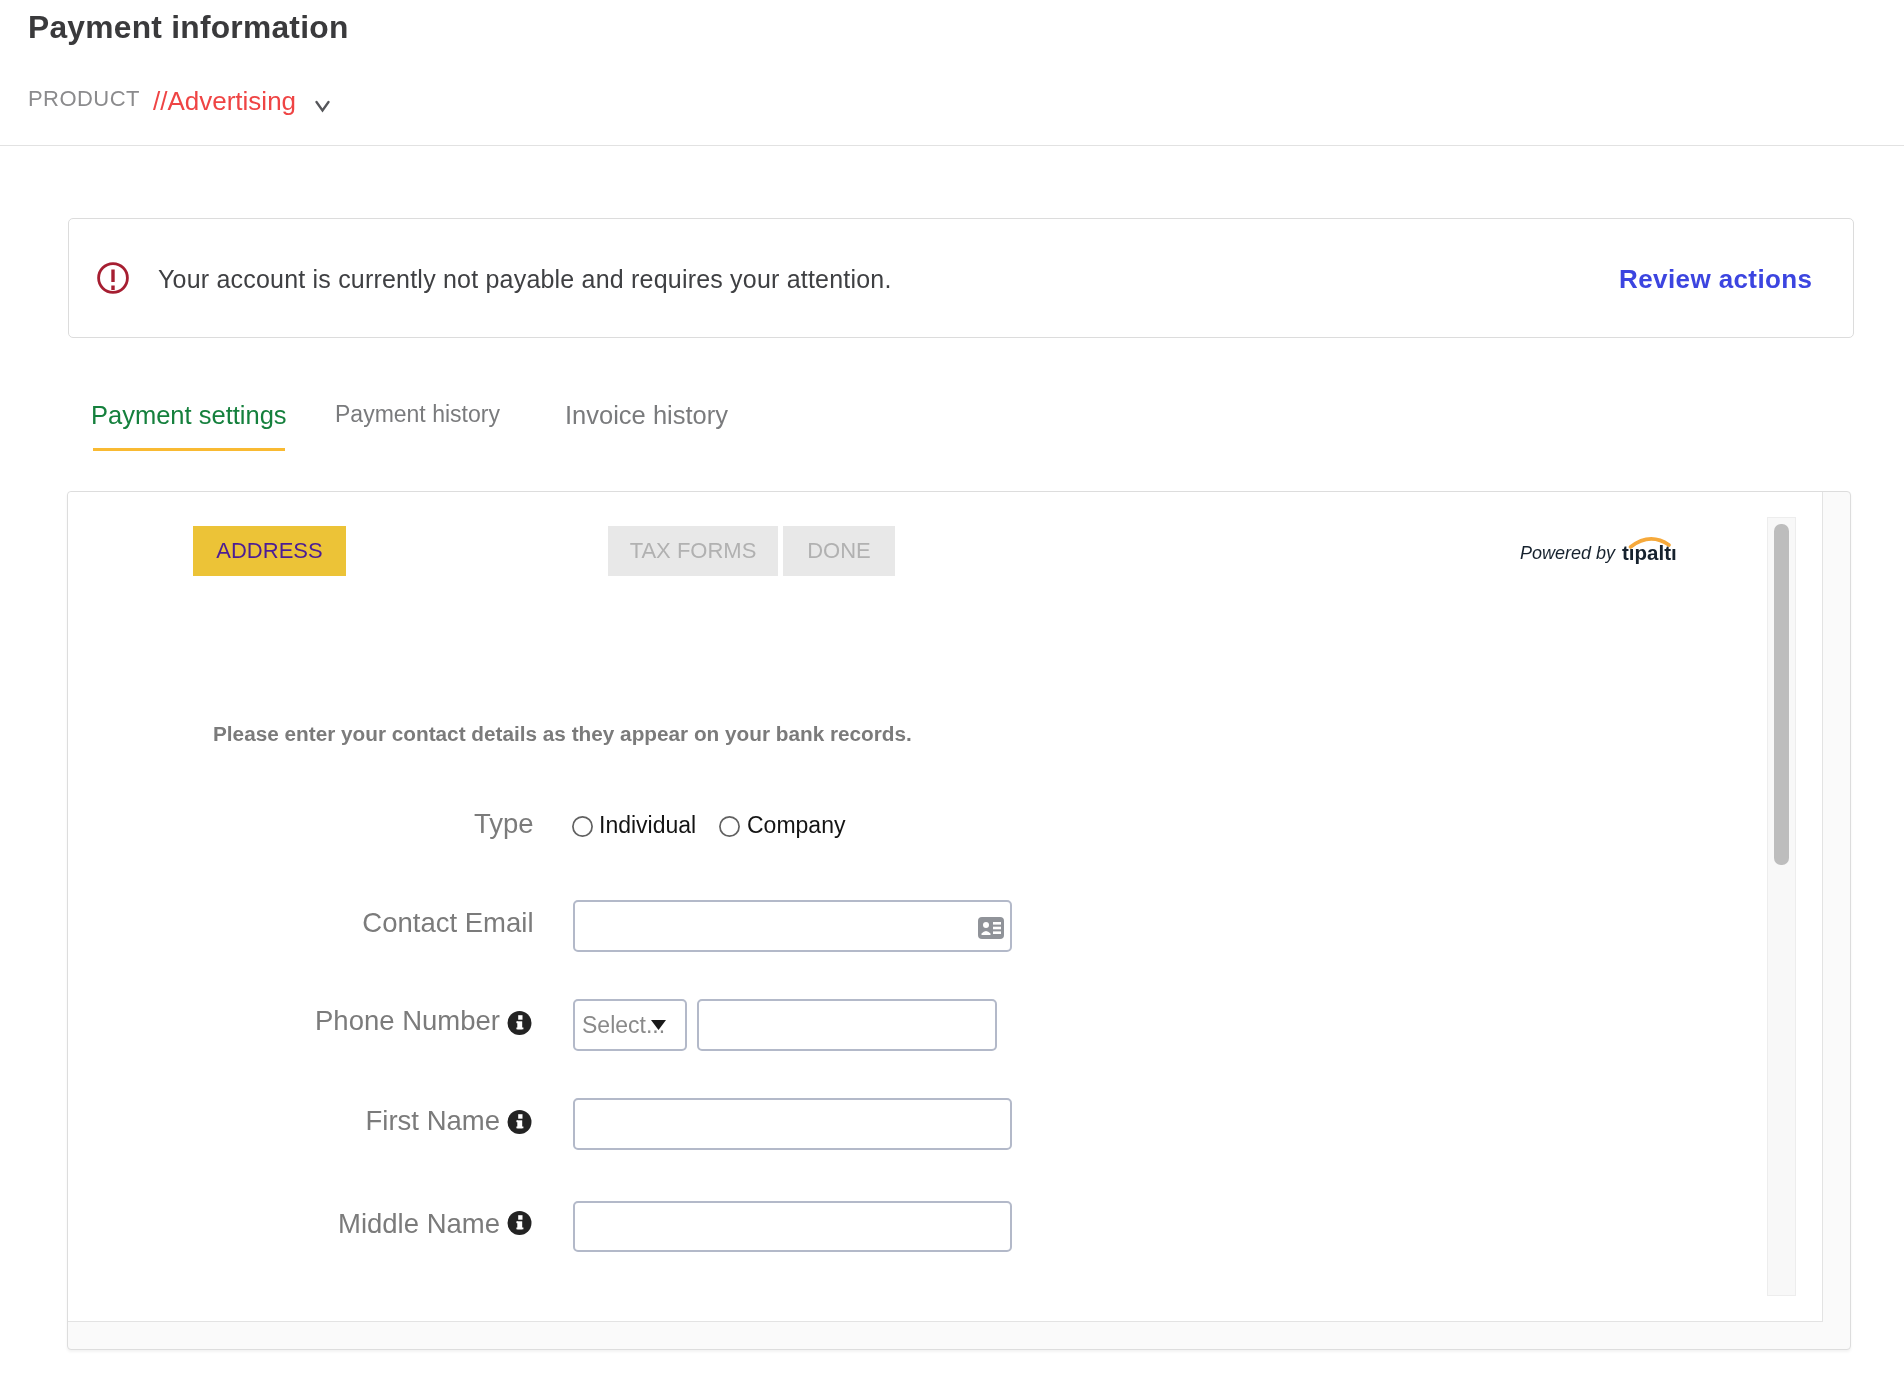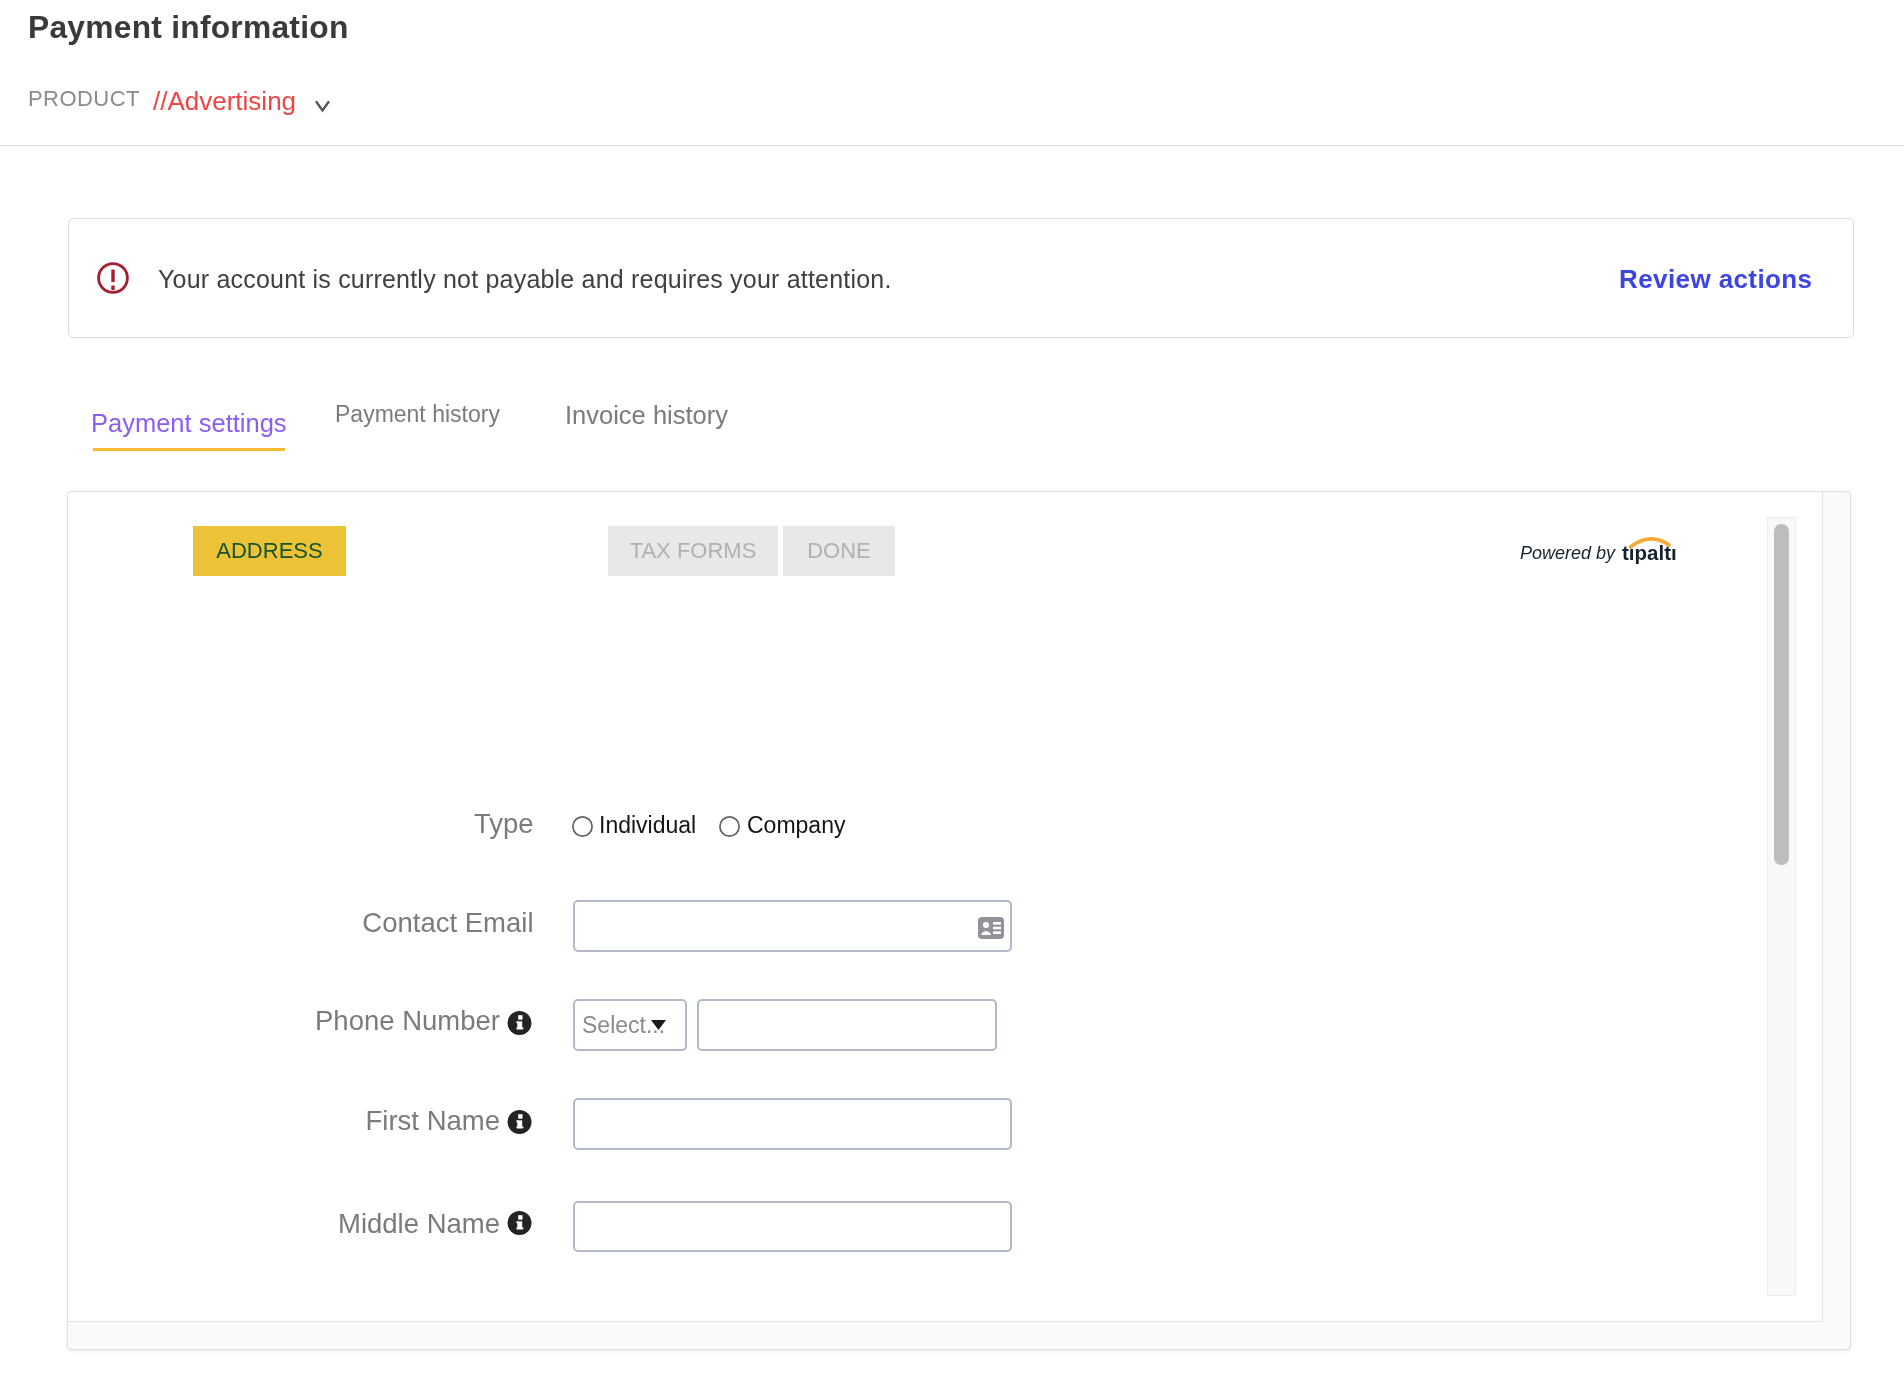--- a/index.html
+++ b/index.html
@@ -13,32 +13,32 @@
   #chev { left:315px; top:100px; width:15px; height:13px; }
   #hborder { left:0; top:145px; width:1904px; height:1px; background:#e2e2e2; }
 
   
   #alert { left:68px; top:218px; width:1786px; height:120px; background:#fff; border:1px solid #dcdcdc; border-radius:5px; }
   #alicon { left:97px; top:262px; width:32px; height:32px; }
   #altext { left:158px; top:265px; font-size:25px; color:#3f4043; letter-spacing:0.2px; }
   #alaction { left:1619px; top:264px; font-size:26px; color:#3c45e0; font-weight:bold; letter-spacing:0.4px; }
 
   
-  #tab1 { left:91px; top:401px; font-size:25.5px; color:#8b5cf6;margin-top:8px; }
+  #tab1 { left:91px; top:401px; font-size:25.5px; color:#15803d; }
   #tab2 { left:335px; top:401px; font-size:23px; color:#7a7b7d; }
   #tab3 { left:565px; top:401px; font-size:25.5px; color:#7a7b7d; }
   #tabline { left:93px; top:448px; width:192px; height:3px; background:#f9ba32; }
 
   
   #card { left:67px; top:491px; width:1784px; height:859px; background:#fafafa; border:1px solid #ddd; border-radius:4px; box-shadow:0 2px 3px rgba(0,0,0,0.05); }
   #panel { position:absolute; left:0; top:0; right:27px; bottom:27px; background:#fff; border-right:1px solid #e3e3e3; border-bottom:1px solid #e3e3e3; border-radius:4px 0 0 0; }
 
   
   .step { position:absolute; top:34px; height:50px; line-height:50px; text-align:center; font-size:22px; background:#e8e8e8; color:#b1b1b1; }
-  #st1 { left:125px; width:153px; background:#ecc337; color:#14532d; }
+  #st1 { left:125px; width:153px; background:#ecc337; color:#4c1d95; }
   #st2 { left:281px; width:255px; }
   #st3 { left:540px; width:170px; }
   #st4 { left:715px; width:112px; }
 
   #powered { position:absolute; left:1448px; top:40px; }
 
   
   #sbtrack { position:absolute; left:1699px; top:25px; width:29px; height:779px; background:#f8f8f8; border:1px solid #ededed; }
   #sbthumb { position:absolute; left:1706px; top:32px; width:15px; height:341px; background:#bdbdbd; border-radius:7px; }
 
@@ -84,20 +84,21 @@
 
       <svg id="powered" width="240" height="50" viewBox="0 0 240 50">
         <text x="4" y="26.6" font-family="Liberation Sans" font-size="18" font-style="italic" fill="#16222e">Powered by</text>
         <text x="106" y="27.7" font-family="Liberation Sans" font-size="20.5" font-weight="bold" fill="#16222e">tıpaltı</text>
         <path d="M114.5 15 Q134 0 153 13" fill="none" stroke="#f6a93b" stroke-width="3.6" stroke-linecap="round"></path>
       </svg>
 
       <div id="sbtrack"></div>
       <div id="sbthumb"></div>
 
+      <div id="fdesc">Please enter your contact details as they appear on your bank records.</div>
 
       <div class="flabel" style="top:316px;">Type</div>
       <svg class="abs" style="left:504px; top:324px;" width="21" height="21" viewBox="0 0 21 21">
         <circle cx="10.5" cy="10.5" r="9.6" fill="none" stroke="#616161" stroke-width="1.7"></circle>
       </svg>
       <div class="rlabel" style="left:531px; top:320px;">Individual</div>
       <svg class="abs" style="left:651px; top:324px;" width="21" height="21" viewBox="0 0 21 21">
         <circle cx="10.5" cy="10.5" r="9.6" fill="none" stroke="#616161" stroke-width="1.7"></circle>
       </svg>
       <div class="rlabel" style="left:679px; top:320px;">Company</div>

